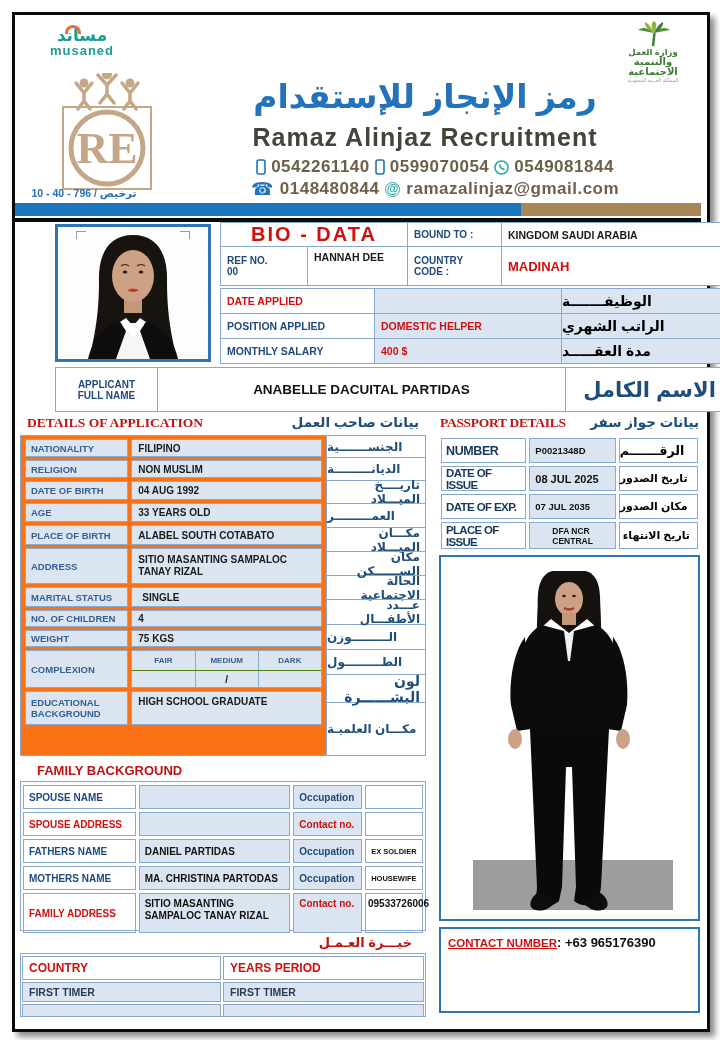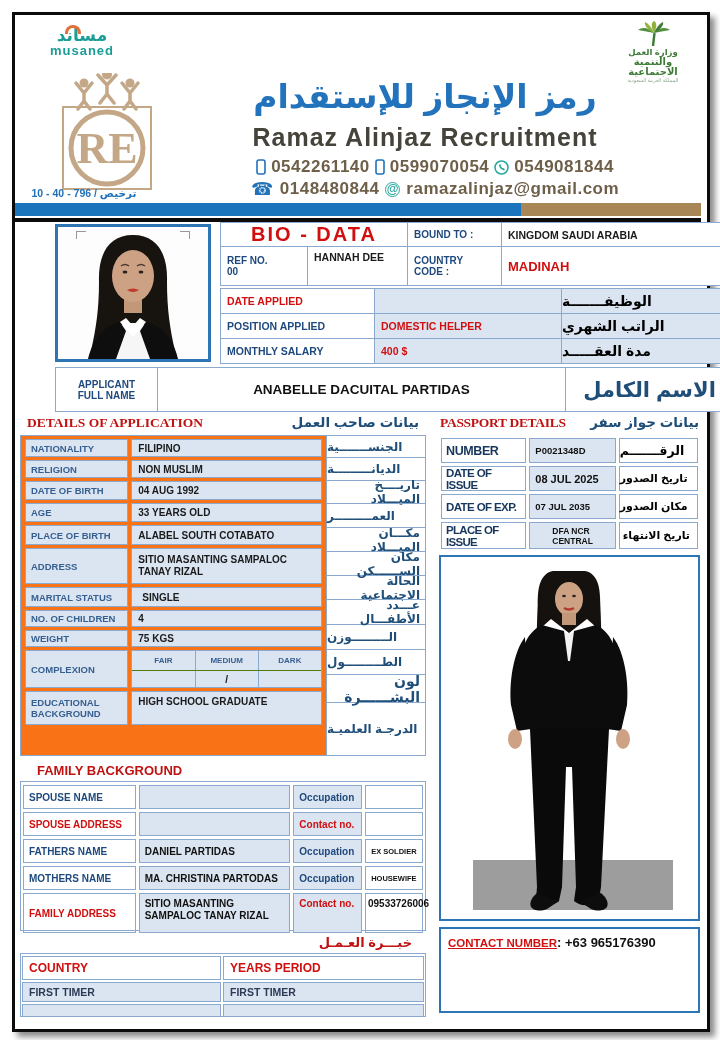--- a/index.html
+++ b/index.html
@@ -280,21 +280,21 @@
       <div class="ar-cell" style="height:23px">الديانـــــــــة</div>
       <div class="ar-cell" style="height:23px">تاريــــخ الميـــلاد</div>
       <div class="ar-cell" style="height:24px">العمـــــــــر</div>
       <div class="ar-cell" style="height:24px">مكـــان الميـــلاد</div>
       <div class="ar-cell" style="height:24px">مكان الســــــكن</div>
       <div class="ar-cell" style="height:24px">الحالة الاجتماعية</div>
       <div class="ar-cell" style="height:25px">عـــدد الأطفـــال</div>
       <div class="ar-cell" style="height:25px">الـــــــــوزن</div>
       <div class="ar-cell" style="height:25px">الطـــــــــول</div>
       <div class="ar-cell" style="height:28px;font-size:14px;">لون البشــــــرة</div>
-      <div class="ar-cell" style="height:51px;border-bottom:none;">الدرجـة العلميـة</div>
+      <div class="ar-cell" style="height:51px;border-bottom:none;">مكـــان العلميـة</div>
     </div>
   </div>
 
   <div class="abs" style="left:424px;top:420px;width:261px;height:116px;background:#fff;">
     <div class="p-row" style="height:25px">
       <div class="p-c" style="width:86px;padding-left:4px;">
             <span class="b" style="font-size:12.5px;color:#17365d;letter-spacing:-0.4px;">NUMBER</span>
           </div>
       <div class="p-c fill" style="width:87px;margin-left:3px;padding-left:5px;">
             <span class="b" style="font-size:9.5px;color:#111;">P0021348D</span>

